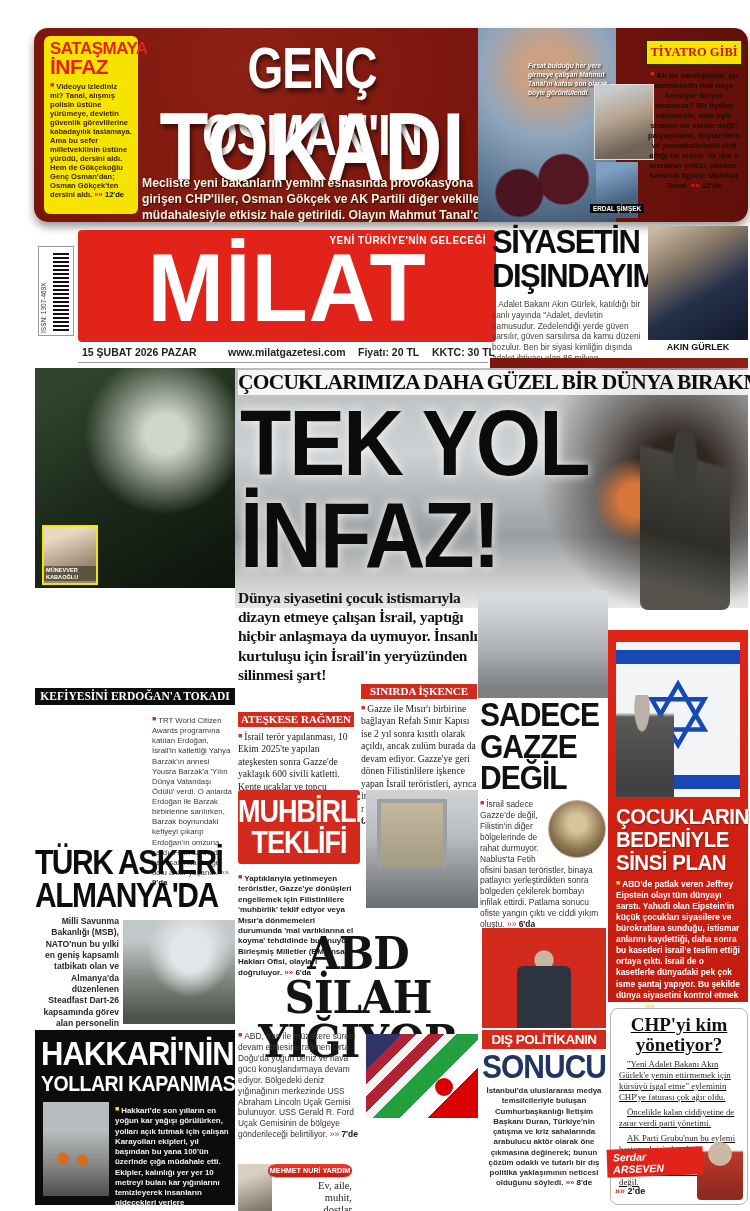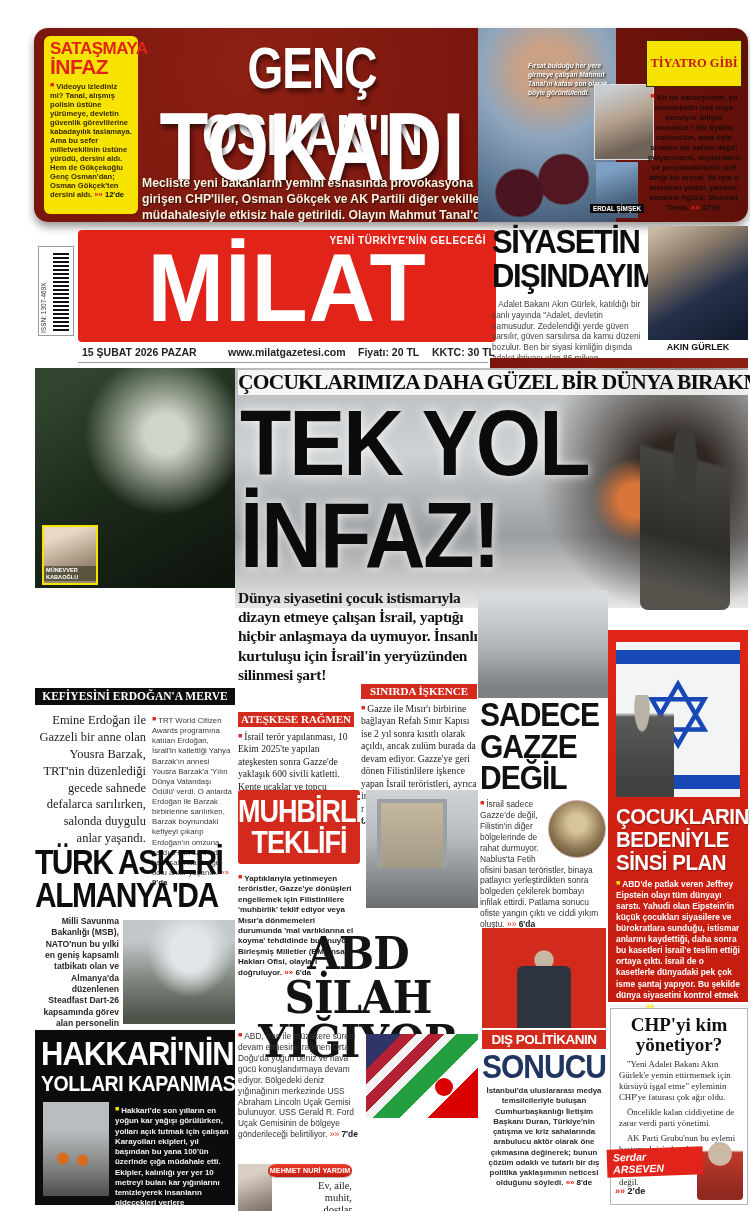--- a/index.html
+++ b/index.html
@@ -27,21 +27,21 @@
   .banner-deck { left:108px; top:148px; width:356px; color:#f7f1df; font-weight:bold; font-size:12.2px; line-height:1.3; text-shadow:1px 1px 1px rgba(0,0,0,.6); }
   .boxer-photo { left:444px; top:0; width:138px; height:194px;
     background:radial-gradient(circle at 30% 85%, #4a1520 12%, transparent 13%),
                radial-gradient(circle at 62% 78%, #521722 14%, transparent 15%),
                radial-gradient(circle at 50% 22%, #caa184 16%, #8fa6bd 40%, #5c7792 75%, #3f5570 100%); }
   .boxer-caption { left:494px; top:34px; width:84px; color:#fff; font-size:6.6px; font-style:italic; font-weight:bold; line-height:1.35; text-shadow:1px 1px 2px #000; text-align:left; }
   .tanal-photo { left:560px; top:56px; width:60px; height:76px; background:linear-gradient(160deg,#c9cdd1 10%,#b4a28e 45%,#6f6257 80%); border:1px solid #ddd; }
   .erdal-photo { left:562px; top:134px; width:42px; height:56px; background:linear-gradient(160deg,#7da0c4 20%,#47617d 70%); }
   .erdal-label { left:556px; top:176px; width:54px; background:#0a0a0a; color:#fff; font-size:6.4px; font-weight:bold; text-align:center; padding:1px 0; line-height:1.1; }
   .tiyatro { left:612px; top:12px; width:96px; }
-  .tiyatro .hd { background:#f6e400; color:#c41a10; font-family:"Liberation Serif", serif; font-weight:bold; font-size:12.5px; text-align:center; padding:15px 2px; border:1px solid #3a2a00; }
+  .tiyatro .hd { background:#f6e400; color:#c41a10; font-family:"Liberation Serif", serif; font-weight:bold; font-size:12.5px; text-align:center; padding:4px 2px; border:1px solid #3a2a00; }
   .tiyatro .b { margin-top:5px; font-size:7.8px; font-weight:bold; color:#1c0d06; line-height:1.28; text-align:center; }
 
   
   .barcode { left:38px; top:246px; width:36px; height:90px; background:#fff; border:1px solid #999; }
   .barcode .stripes { position:absolute; left:14px; top:6px; width:16px; height:78px;
     background:repeating-linear-gradient(0deg,#111 0 2px,#fff 2px 4px); }
   .barcode .issn { position:absolute; left:1px; top:86px; font-size:6.5px; color:#333; transform:rotate(-90deg); transform-origin:left top; white-space:nowrap; }
   .logo-box { left:78px; top:230px; width:418px; height:112px; background:#e2231a; border-radius:4px; }
   .logo-tagline { position:absolute; right:10px; top:5px; color:#fff; font-weight:bold; font-size:10px; letter-spacing:.5px; }
   .logo-text { position:absolute; left:0; right:0; top:12px; text-align:center; color:#fff; font-weight:bold; font-size:92px; line-height:.95; letter-spacing:1px; transform:scaleY(1.05); transform-origin:top; }
@@ -143,21 +143,21 @@
   .flags-photo::after { content:""; position:absolute; left:62%; top:52%; width:18px; height:18px; border-radius:50%; background:#da0000; }
 
   
   .duran-photo { left:482px; top:928px; width:124px; height:100px; background:radial-gradient(circle at 50% 32%, #c9b6a2 10%, #d22b1e 11% 100%); }
   .duran-photo::after { content:""; position:absolute; left:28%; top:38%; width:44%; height:62%; background:#2e3340; border-radius:6px 6px 0 0; }
   .dis-bar { left:482px; top:1030px; width:124px; background:#d22b1e; color:#fff; font-weight:bold; font-size:13.5px; text-align:center; padding:2px 0; letter-spacing:-0.5px; }
   .dis-h2 { left:482px; top:1048px; width:124px; color:#20355f; font-weight:bold; font-size:30px; text-align:center; letter-spacing:-1px; transform:scaleY(1.1); transform-origin:top; }
   .dis-body { left:482px; top:1086px; width:124px; font-size:7.9px; font-weight:bold; color:#332e2a; line-height:1.3; text-align:center; }
 
   
-  .chp-box { left:610px; top:1008px; width:138px; height:197px; background:#fff; border:1px solid #b5b5b5; border-radius:0; padding:6px 8px; }
+  .chp-box { left:610px; top:1008px; width:138px; height:197px; background:#fff; border:1px solid #b5b5b5; border-radius:8px; padding:6px 8px;text-decoration:underline; }
   .chp-box .t { font-family:"Liberation Serif", serif; font-weight:bold; font-size:19px; color:#111; text-align:center; line-height:1.05; }
   .chp-box p { font-family:"Liberation Serif", serif; font-size:8.8px; color:#2a2a2a; line-height:1.25; margin-top:4px; text-indent:8px; }
   .chp-author-photo { position:absolute; right:4px; bottom:4px; width:46px; height:64px;
     background:radial-gradient(circle at 50% 28%, #cbb9a6 22%, transparent 24%), linear-gradient(180deg, transparent 22%, #c0392b 26%, #8e2a20 90%); border-radius:4px; }
   .chp-band { position:absolute; left:-4px; bottom:28px; width:96px; background:#e2231a; color:#fff; font-weight:bold; font-style:italic; font-size:10.5px; padding:2px 6px; transform:rotate(-2deg); }
   .chp-ref { position:absolute; left:4px; bottom:8px; font-size:9px; font-weight:bold; }
 
   
   .author-box { top:1164px; width:114px; height:72px; background:#fff; }
   .author-box .photo { position:absolute; left:0; top:0; width:34px; height:70px; background:linear-gradient(160deg,#d8cfc2 20%,#8c8275 60%,#4f4a42 100%); }
@@ -229,22 +229,21 @@
   </div>
   <div class="abs newscol col-sinirda">
     <div class="hd">SINIRDA İŞKENCE</div>
     <div class="b"><span class="bullet">■</span><span>Gazze ile Mısır'ı birbirine bağlayan Refah Sınır Kapısı ise 2 yıl sonra kısıtlı olarak açıldı, ancak zulüm burada da devam ediyor. Gazze'ye geri dönen Filistinlilere işkence yapan İsrail teröristleri, ayrıca insanlık dışı ve aşağılayıcı muamelede bulunuyor.</span> <span class="ref"><span class="arr">»»</span> <b>6'da</b></span></div>
   </div>
 
   <div class="abs hug-photo"></div>
   <div class="abs munevver">
     <div class="nm">MÜNEVVER KABAOĞLU</div>
   </div>
-  <div class="abs anneler-bar">KEFİYESİNİ ERDOĞAN'A MERVE</div>
-  <div class="abs anneler-left">Emine Erdoğan ile Gazzeli bir anne olan Yousra Barzak, TRT'nin düzenlediği gecede sahnede defalarca sarılırken, salonda duygulu anlar yaşandı.</div>
+  <div class="abs anneler-bar">KEFİYESİNİ ERDOĞAN'A TOKADI</div>
   <div class="abs anneler-right"><span class="bullet">■</span><span>TRT World Citizen Awards programına katılan Erdoğan, İsrail'in katlettiği Yahya Barzak'ın annesi Yousra Barzak'a 'Yılın Dünya Vatandaşı Ödülü' verdi. O anlarda Erdoğan ile Barzak birbirlerine sarılırken, Barzak boynundaki kefiyeyi çıkarıp Erdoğan'ın omzuna sardı. Hem sahnede hem salonda duygu dolu anlar yaşandı.</span> <span class="ref"><span class="arr">»»</span> <b>9'da</b></span></div>
 
   <div class="abs muh-box">
     <div class="h">MUHBİRLİK</div>
     <div class="h">TEKLİFİ</div>
   </div>
   <div class="abs muh-body"><span class="bullet">■</span><span>Yaptıklarıyla yetinmeyen teröristler, Gazze'ye dönüşleri engellemek için Filistinlilere 'muhbirlik' teklif ediyor veya Mısır'a dönmemeleri durumunda 'mal varlıklarına el koyma' tehdidinde bulunuyor. Birleşmiş Milletler (BM) İnsan Hakları Ofisi, olayları doğruluyor.</span> <span class="ref"><span class="arr">»»</span> <b>6'da</b></span></div>
   <div class="abs rafah-photo"></div>
 
   <div class="abs crossing-photo"></div>

